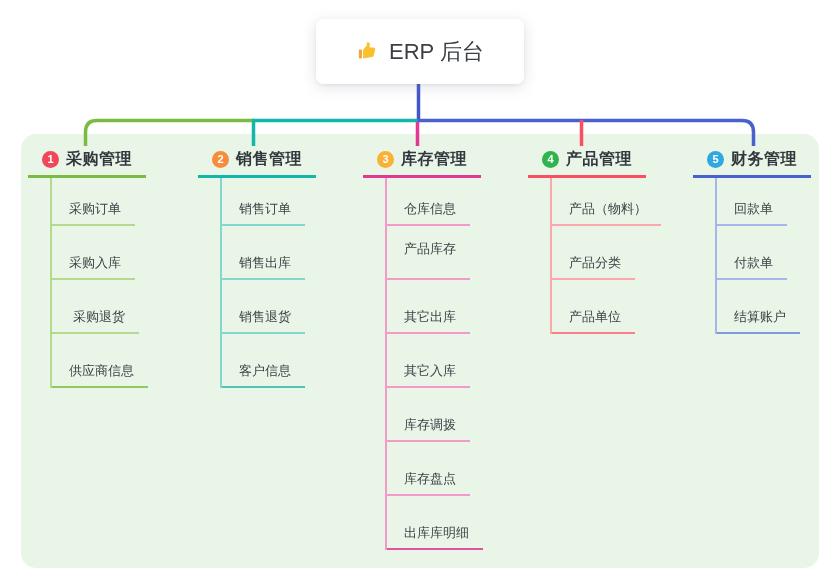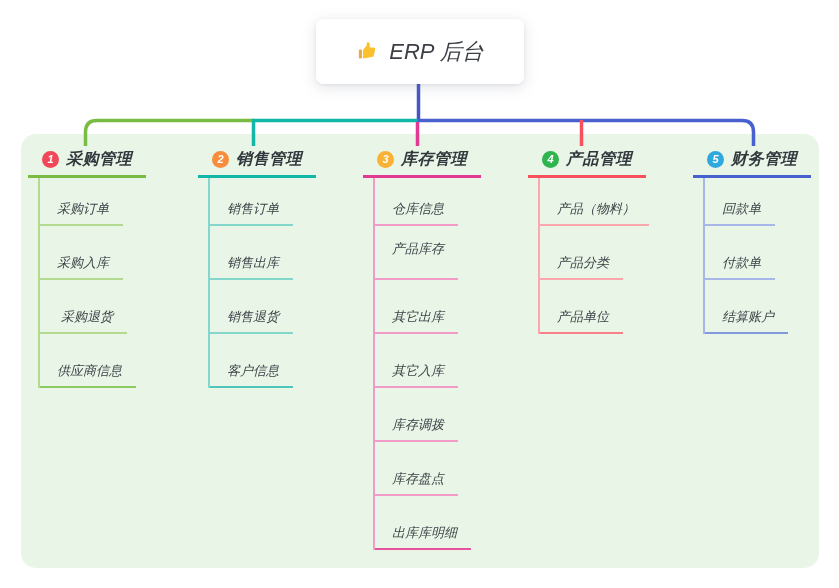--- a/index.html
+++ b/index.html
@@ -1,38 +1,38 @@
 <!DOCTYPE html>
 <html><head>
 <meta charset="utf-8">
 <style>
   html,body{margin:0;padding:0;background:#ffffff;}
   body{width:839px;height:588px;overflow:hidden;font-family:"Liberation Sans","DejaVu Sans",sans-serif;}
-  .stage{position:relative;width:839px;height:588px;font-style:italic;}
+  .stage{position:relative;width:839px;height:588px;}
 
   .panel{position:absolute;left:21px;top:134px;width:798px;height:434px;
          border-radius:15px;}
 
   svg.connectors{position:absolute;left:0;top:0;width:839px;height:588px;pointer-events:none;}
 
   .root-node{position:absolute;left:316px;top:19px;width:208px;height:65px;
              background:#ffffff;border-radius:7px;
              box-shadow:0 3px 14px rgba(130,140,155,.25),0 1px 3px rgba(0,0,0,.06);
              display:flex;align-items:center;justify-content:center;gap:10px;
              font-size:22px;color:#3c4046;font-weight:500;}
 
   .branch{position:absolute;}
   .branch-header{display:inline-flex;align-items:center;gap:7px;
                  padding:0 14px 5px 14px;min-width:116px;box-sizing:border-box;
                  border-bottom:3.5px solid #888;}
   .badge{width:17px;height:17px;border-radius:50%;flex:0 0 17px;
          color:#fff;font-size:11px;font-weight:700;line-height:17px;text-align:center;}
   .branch-title{font-size:16px;font-weight:600;color:#32373d;letter-spacing:.5px;white-space:nowrap;}
 
-  ul.children{list-style:none;margin:0 0 0 10px;padding:0;width:max-content;
+  ul.children{list-style:none;margin:0 0 0 22px;padding:0;width:max-content;
               border-left:2px solid #ccc;}
   li.child{display:flex;align-items:flex-end;height:54px;box-sizing:border-box;
            padding:0 14px 6px 17px;width:max-content;min-width:68px;
            border-bottom:2px solid #ccc;}
   li.child:first-child{height:48px;}
   .child-label{font-size:13px;color:#3d4248;white-space:nowrap;}
 </style>
 </head>
 <body>
 

